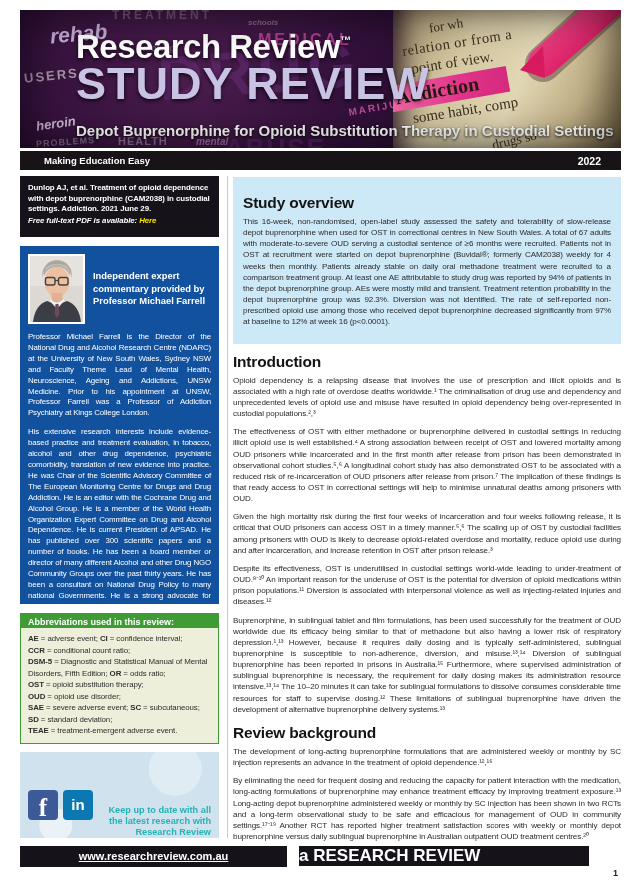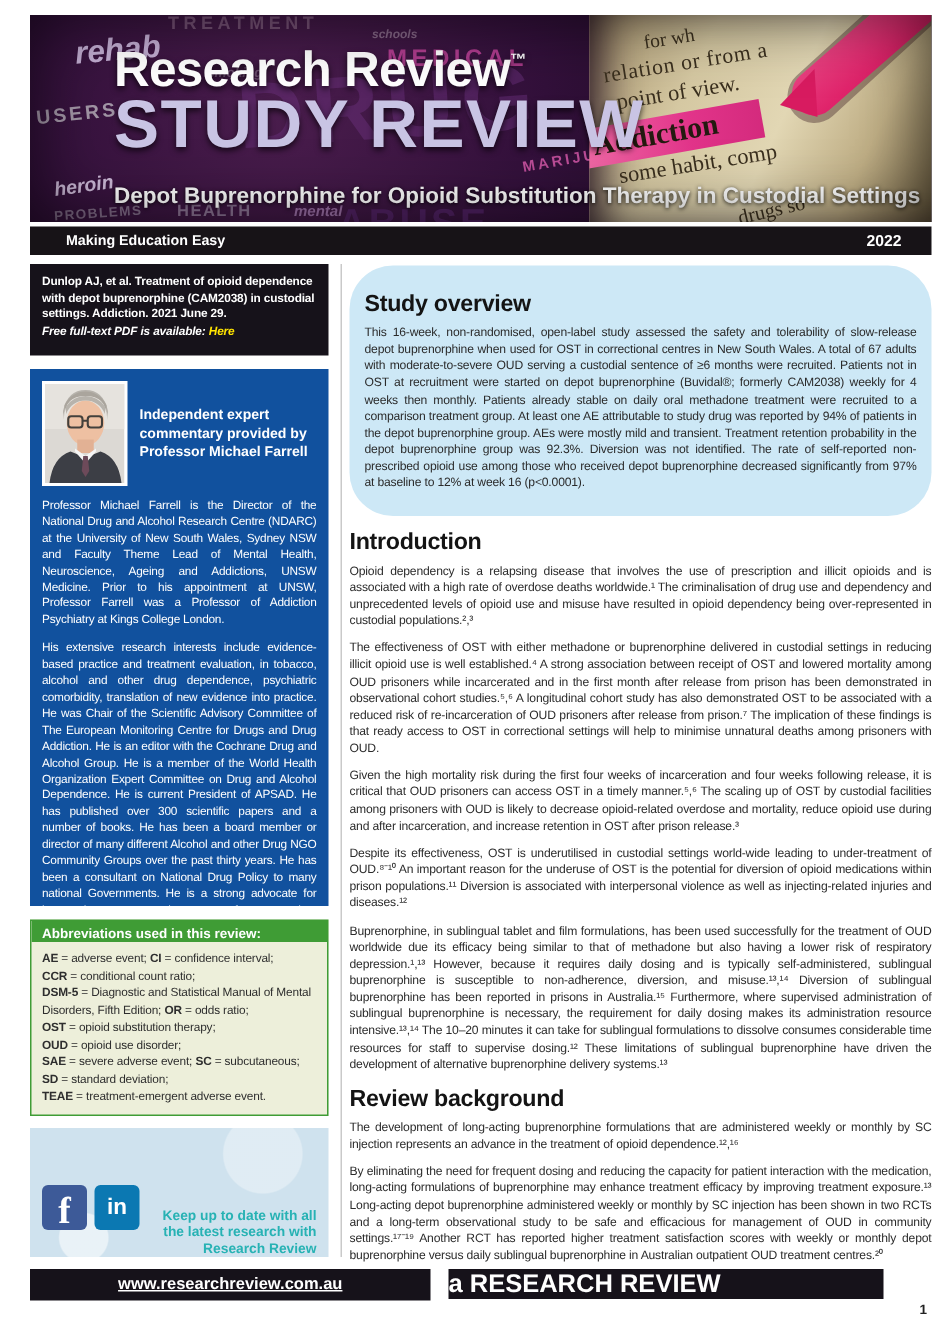--- a/index.html
+++ b/index.html
@@ -95,21 +95,21 @@
 
   #site-bar { position:absolute; left:20px; top:846px; width:267px; height:21px; background:#16121a; text-align:center; }
   #site-bar a { color:#fff; font-weight:700; font-size:11px; line-height:21px; text-decoration:underline; cursor:pointer; }
 
   #vdivider { position:absolute; left:227px; top:176px; width:1px; height:662px; background:#c9c9c9; }
 
   
   #main { position:absolute; left:233px; top:177px; width:388px; }
   #main h2 { font-size:15.5px; font-weight:700; color:#141414; letter-spacing:-.2px; margin:9px 0 4px; }
   #main p { font-size:8.1px; line-height:11.15px; letter-spacing:-.12px; text-align:justify; color:#2b2b2b; margin:0 0 7px; }
-  .overview { background:#cde8f6; padding:8px 10px 9px; margin-bottom:2px;border-radius:29px; }
+  .overview { background:#cde8f6; padding:8px 10px 9px; margin-bottom:2px; }
   .overview h2 { margin:0 0 4px; }
   .overview p { margin:0; }
 
   
   #pub-bar { position:absolute; left:299px; top:846px; width:290px; height:20px; background:#16121a; }
   #pub-bar span { display:block; text-align:left; padding-right:23px; color:#fff; font-weight:700; font-size:17px; line-height:20px; }
   #page-num { position:absolute; left:600px; top:868px; width:18px; text-align:right; font-size:9px; font-weight:700; color:#222; }
 </style>
 </head>
 <body>

